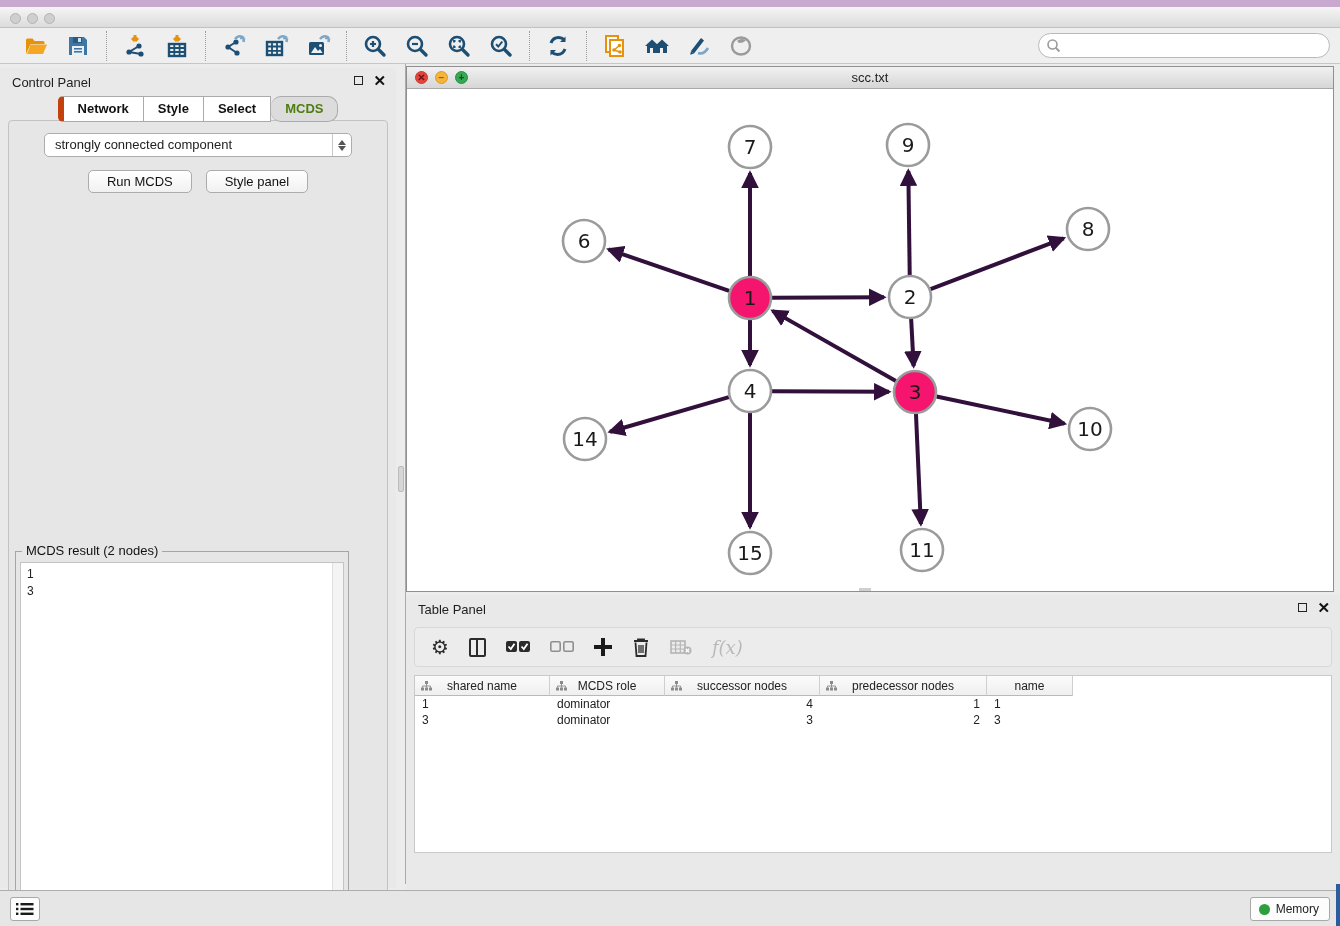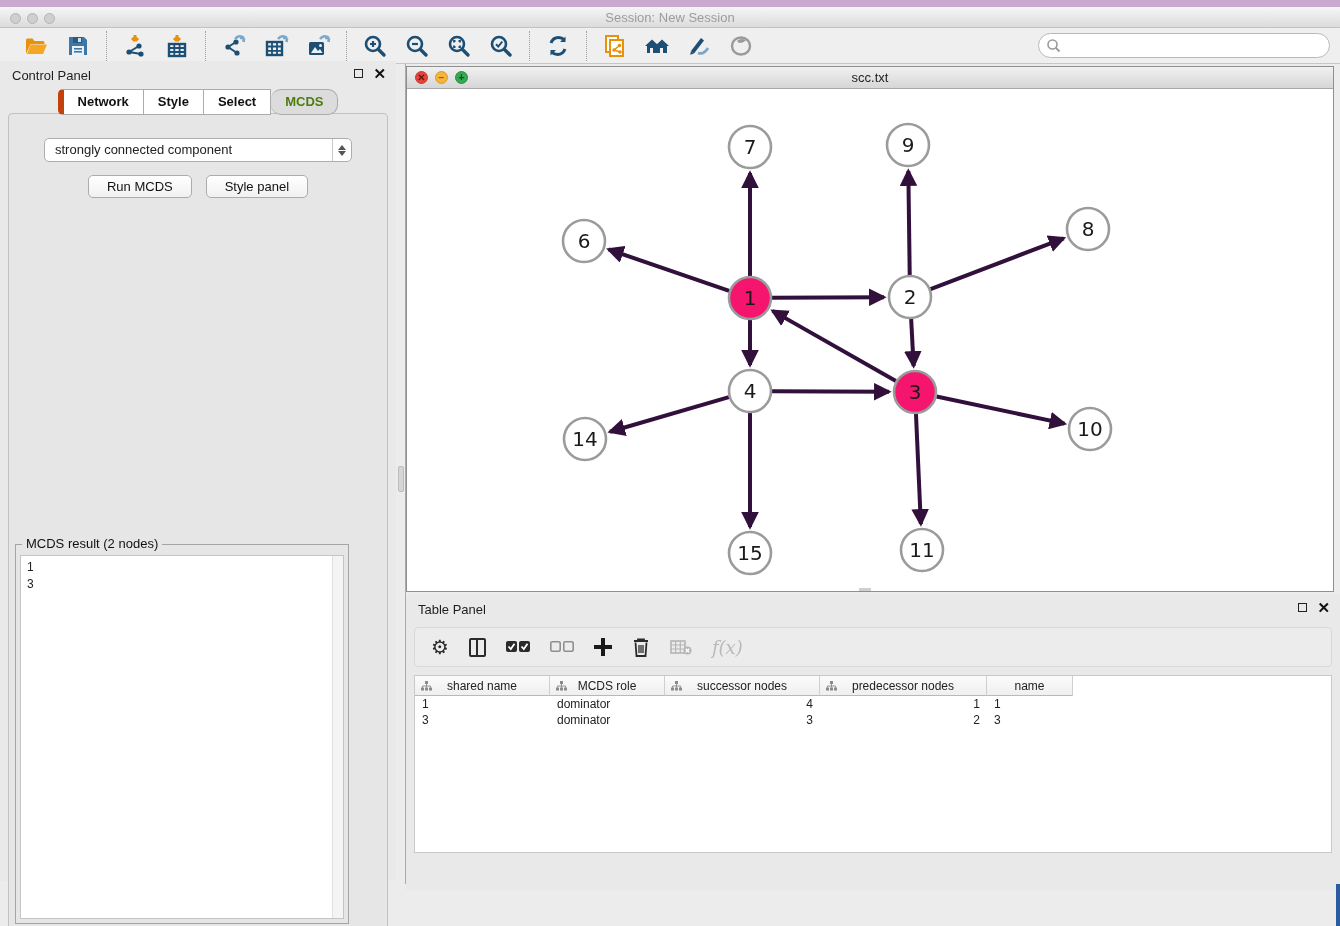--- a/index.html
+++ b/index.html
@@ -25,41 +25,41 @@
   .tb-group { display:flex; align-items:center; gap:14px; padding:0 14px; }
   .tb-sep { width:1px; height:30px; border-left:1px dotted #9D9D9D; }
   .tb-btn { width:28px; height:28px; display:flex; align-items:center; justify-content:center; cursor:pointer; }
   .search-wrap { position:absolute; right:10px; top:5px; }
   .search-input {
     width:292px; height:25px; border:1px solid #B9B9B9; border-radius:13px; background:#fff;
     padding:0 10px 0 26px; font-size:12px; font-family:"Liberation Sans",sans-serif; outline:none;
   }
   .search-glass { position:absolute; left:8px; top:5px; }
   
-  .control-panel { position:absolute; left:0; top:61px; width:396px; height:820px; background:#E9E9E9; }
+  .control-panel { position:absolute; left:0; top:68px; width:396px; height:820px; background:#E9E9E9; }
   .panel-head { position:relative; height:28px; }
   .panel-head .panel-title { position:absolute; left:12px; top:7px; font-size:13px; color:#1E1E1E; }
   .panel-icons { position:absolute; right:10px; top:7px; display:flex; gap:10px; align-items:center; }
   .float-ico { width:9px; height:9px; border:1.5px solid #222; display:inline-block; }
   .close-ico { font-size:15px; font-weight:bold; color:#111; line-height:11px; cursor:pointer; }
   .tabrow { display:flex; justify-content:center; position:relative; z-index:2; }
   .tab {
     font-size:13px; font-weight:bold; padding:4px 14px 5px; background:#fff;
     border:1px solid #ABABAB; border-left:none; cursor:pointer; color:#111;
   }
   .tab:first-child { border-left:6px solid #c2410c; border-radius:5px 0 0 5px; }
   .tab:last-child { border-radius:0 5px 5px 0; }
   .tab.active { background:#DCDCDC; color:#4d7c0f;border-radius:10px; }
   .cp-content {
     position:absolute; left:8px; top:52px; width:380px; height:826px;
     background:#E6E6E6; border:1px solid #C2C2C2; border-radius:4px;
   }
   .opt-label { text-align:center; margin-top:24px; font-size:13px; color:#1E1E1E; }
   .combo {
-    position:relative; margin:24px auto 0; width:308px; height:24px; background:#fff;
+    position:relative; margin:12px auto 0; width:308px; height:24px; background:#fff;
     border:1px solid #ADADAD; border-radius:5px; font-size:13px; line-height:22px;
     padding-left:10px; cursor:pointer;
   }
   .combo .stepper {
     position:absolute; right:0; top:0; width:19px; height:22px; border-left:1px solid #C9C9C9;
     display:flex; flex-direction:column; align-items:center; justify-content:center; gap:1px;
   }
   .tri-up { width:0; height:0; border-left:4px solid transparent; border-right:4px solid transparent; border-bottom:5px solid #555; }
   .tri-dn { width:0; height:0; border-left:4px solid transparent; border-right:4px solid transparent; border-top:5px solid #555; }
   .btnrow { display:flex; justify-content:center; gap:14px; margin-top:13px; }
@@ -142,21 +142,20 @@
 <div class="app">
 
   <div class="desktop-strip"></div>
 
   <div class="titlebar">
     <div class="traffic-dim">
       <span></span>
       <span></span>
       <span></span>
     </div>
-    <div class="title">Session: New Session</div>
   </div>
 
   <div class="toolbar">
     <div class="tb-group">
       <div class="tb-btn">
         <svg width="26" height="26" viewBox="0 0 26 26">
             <path d="M3 21 L3 7 Q3 5.5 4.5 5.5 L9.5 5.5 L11.5 8 L20 8 Q21.5 8 21.5 9.5 L21.5 11 L7.5 11 Z" fill="#E8920C"></path>
             <path d="M4 21 L7.5 11.5 L24 11.5 L20 21 Z" fill="#F5A623"></path>
           </svg>
       </div>
@@ -534,14 +533,30 @@
             <div class="td" style="width: 135px; text-align: left;">3</div>
             <div class="td" style="width: 115px; text-align: left;">dominator</div>
             <div class="td" style="width: 155px; text-align: right;">3</div>
             <div class="td" style="width: 167px; text-align: right;">2</div>
             <div class="td" style="width: 86px; text-align: left;">3</div>
           </div>
         </div>
     </div>
   </div>
 
+  <div class="statusbar">
+    <div class="list-btn">
+      <svg width="18" height="14" viewBox="0 0 18 14">
+          <rect x="0" y="1" width="2.4" height="2.4" fill="#1A1A1A"></rect>
+          <rect x="4.5" y="1" width="13" height="2.4" fill="#1A1A1A"></rect>
+          <rect x="0" y="5.8" width="2.4" height="2.4" fill="#1A1A1A"></rect>
+          <rect x="4.5" y="5.8" width="13" height="2.4" fill="#1A1A1A"></rect>
+          <rect x="0" y="10.6" width="2.4" height="2.4" fill="#1A1A1A"></rect>
+          <rect x="4.5" y="10.6" width="13" height="2.4" fill="#1A1A1A"></rect>
+        </svg>
+    </div>
+    <div class="memory-btn">
+      <span class="mem-dot"></span>
+      <span>Memory</span>
+    </div>
+  </div>
   <div class="desktop-edge"></div>
 </div>
 
 </body></html>

